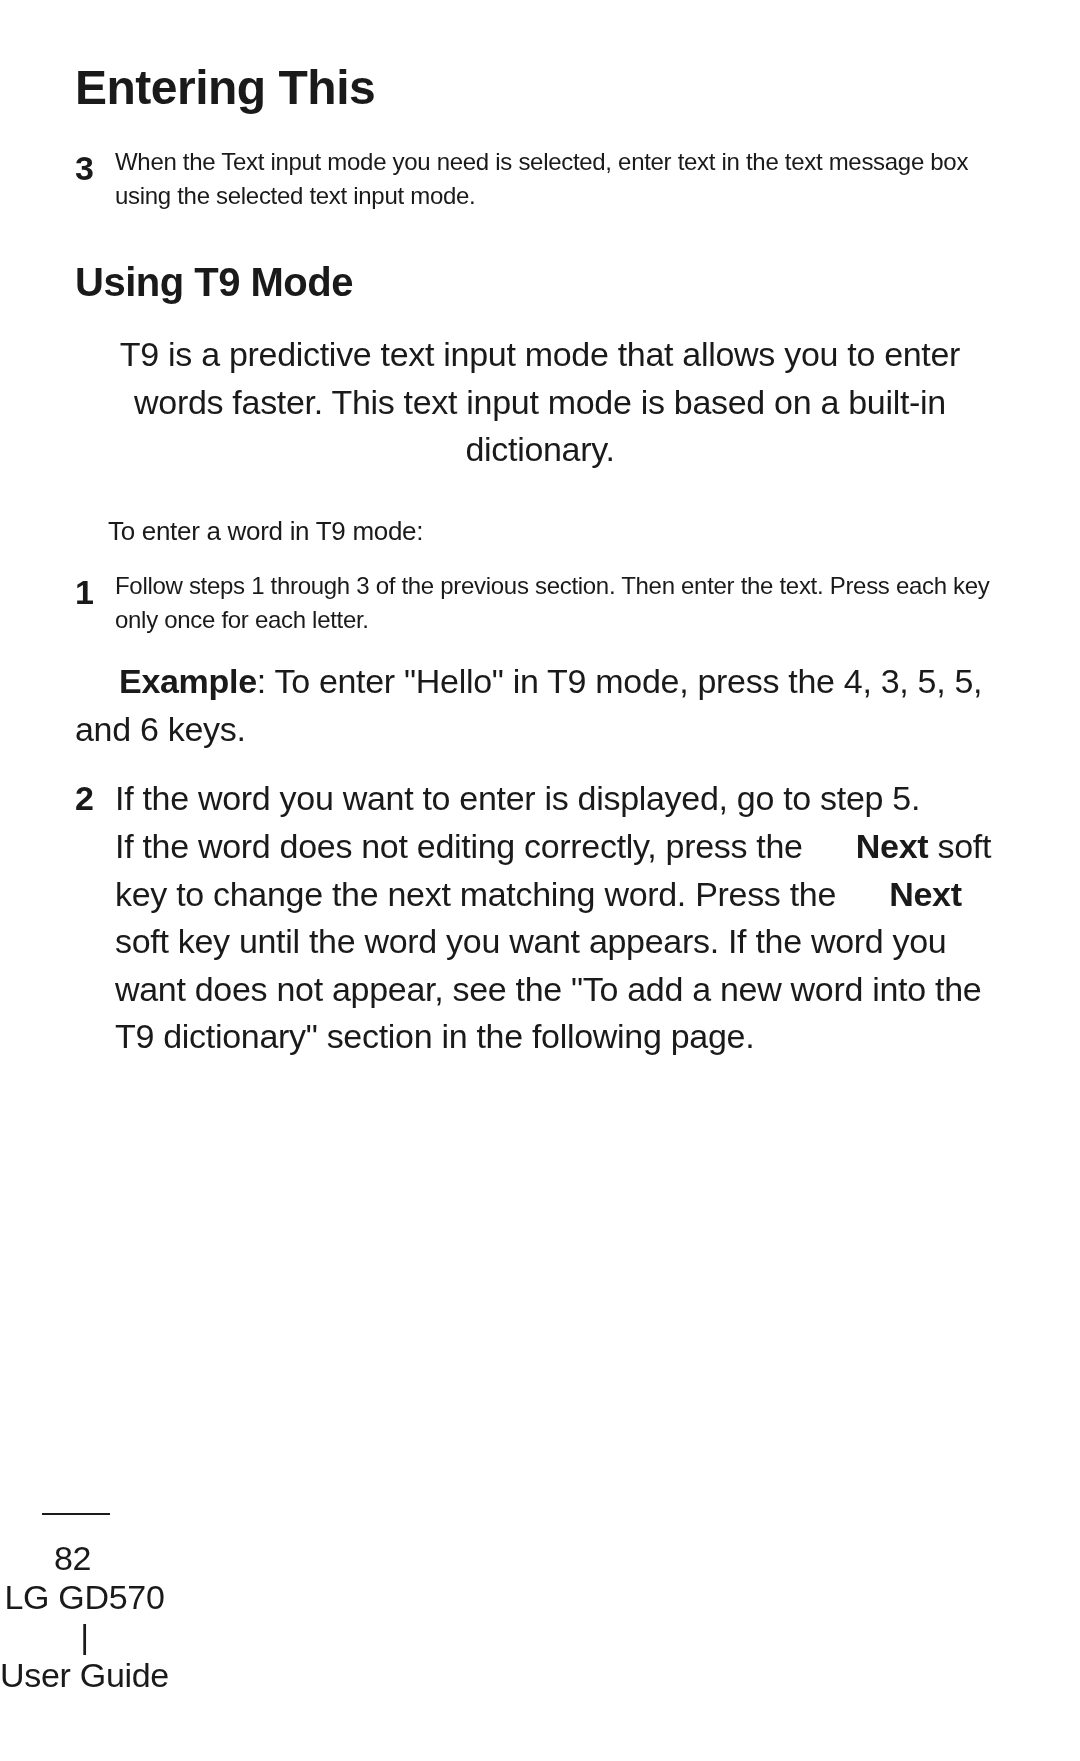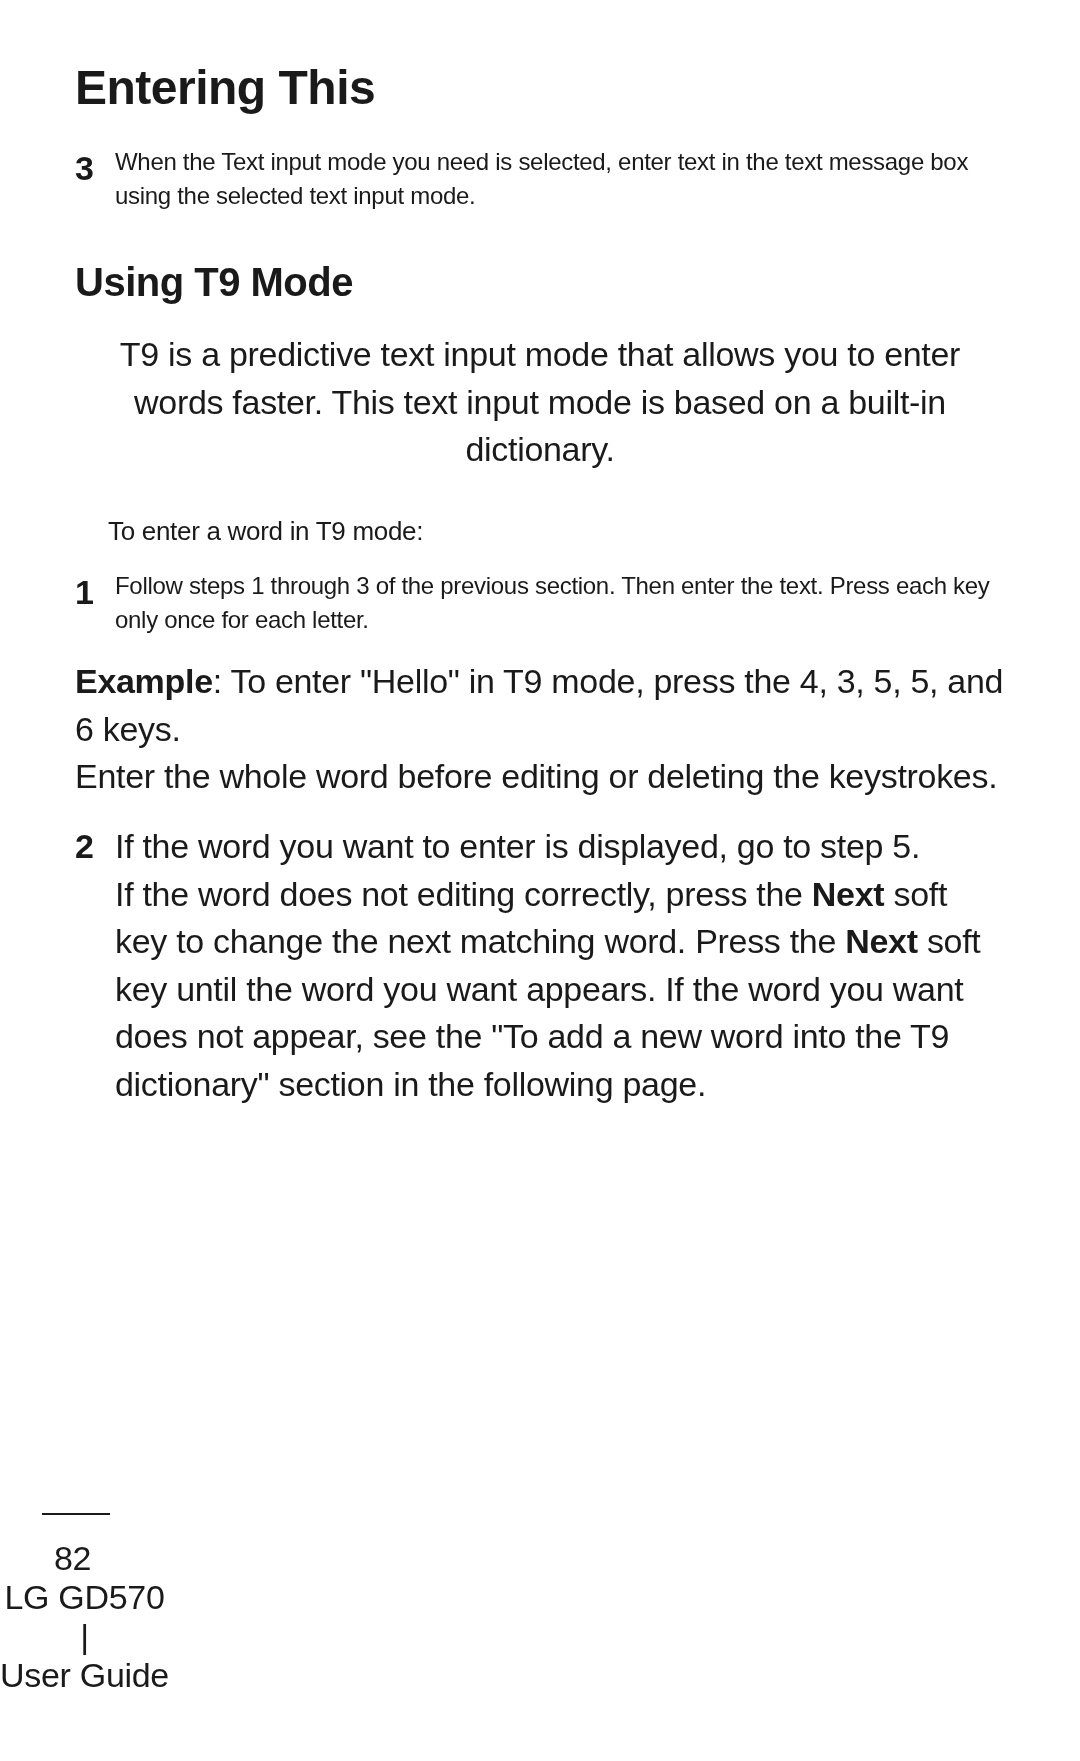--- a/index.html
+++ b/index.html
@@ -63,20 +63,21 @@
       margin-bottom: 22px;
     }
     .example-block {
       font-size: 34px;
       line-height: 1.4;
       margin-bottom: 22px;
       letter-spacing: -0.3px;
     }
     .bold {
       font-weight: 700;
+      margin-left: 44px;
     }
     .step2-body {
       font-size: 34px;
       line-height: 1.4;
       letter-spacing: -0.3px;
     }
     .footer {
       position: absolute;
       bottom: 66px;
       left: 0;
@@ -123,21 +124,20 @@
 
 <h3 class="subsub">To enter a word in T9 mode:</h3>
 
 <div class="list-item-2">
   <div class="list-num">1</div>
   <div class="list-body">Follow steps 1 through 3 of the previous section. Then enter the text. Press each key only once for each letter.</div>
 </div>
 
 <div class="example-block">
   <span class="bold">Example</span><span>: To enter "Hello" in T9 mode, press the 4, 3, 5, 5, and 6 keys.</span><br>
-  <span>Enter the whole word before editing or deleting the keystrokes.</span>
 </div>
 
 <div class="list-item-3">
   <div class="list-num">2</div>
   <div class="step2-body">
     <span>If the word you want to enter is displayed, go to step 5.</span><br>
     <span>If the word does not editing correctly, press the </span><span class="bold">Next</span><span> soft key to change the next matching word. Press the </span><span class="bold">Next</span><span> soft key until the word you want appears. If the word you want does not appear, see the "To add a new word into the T9 dictionary" section in the following page.</span>
   </div>
 </div>
 

